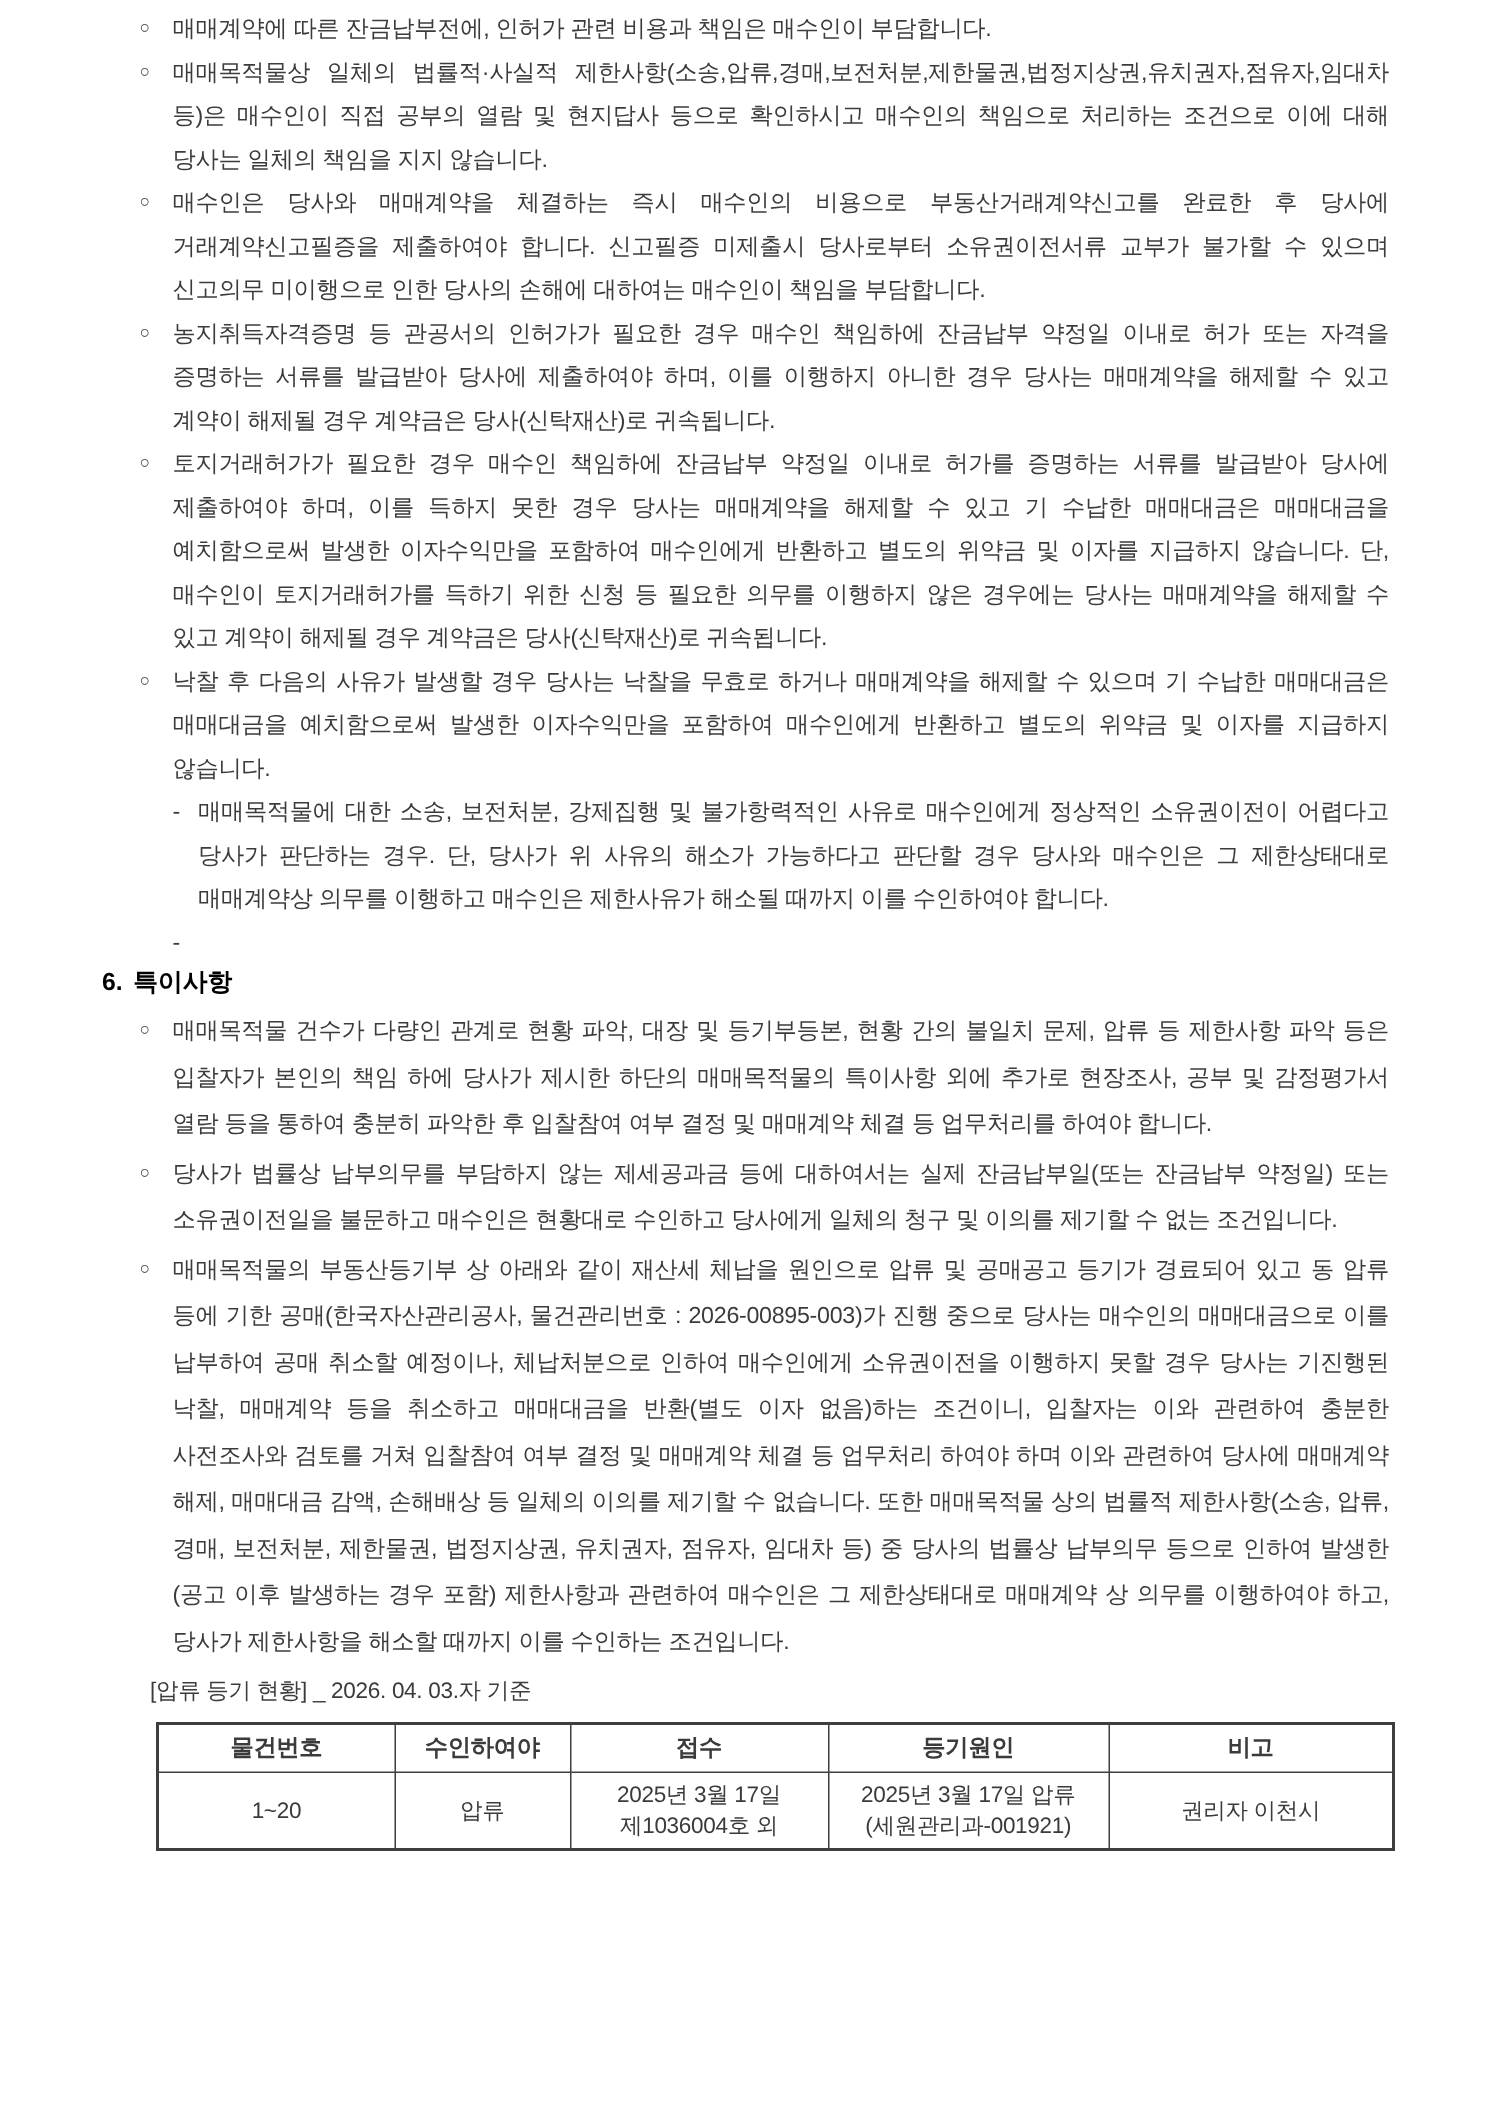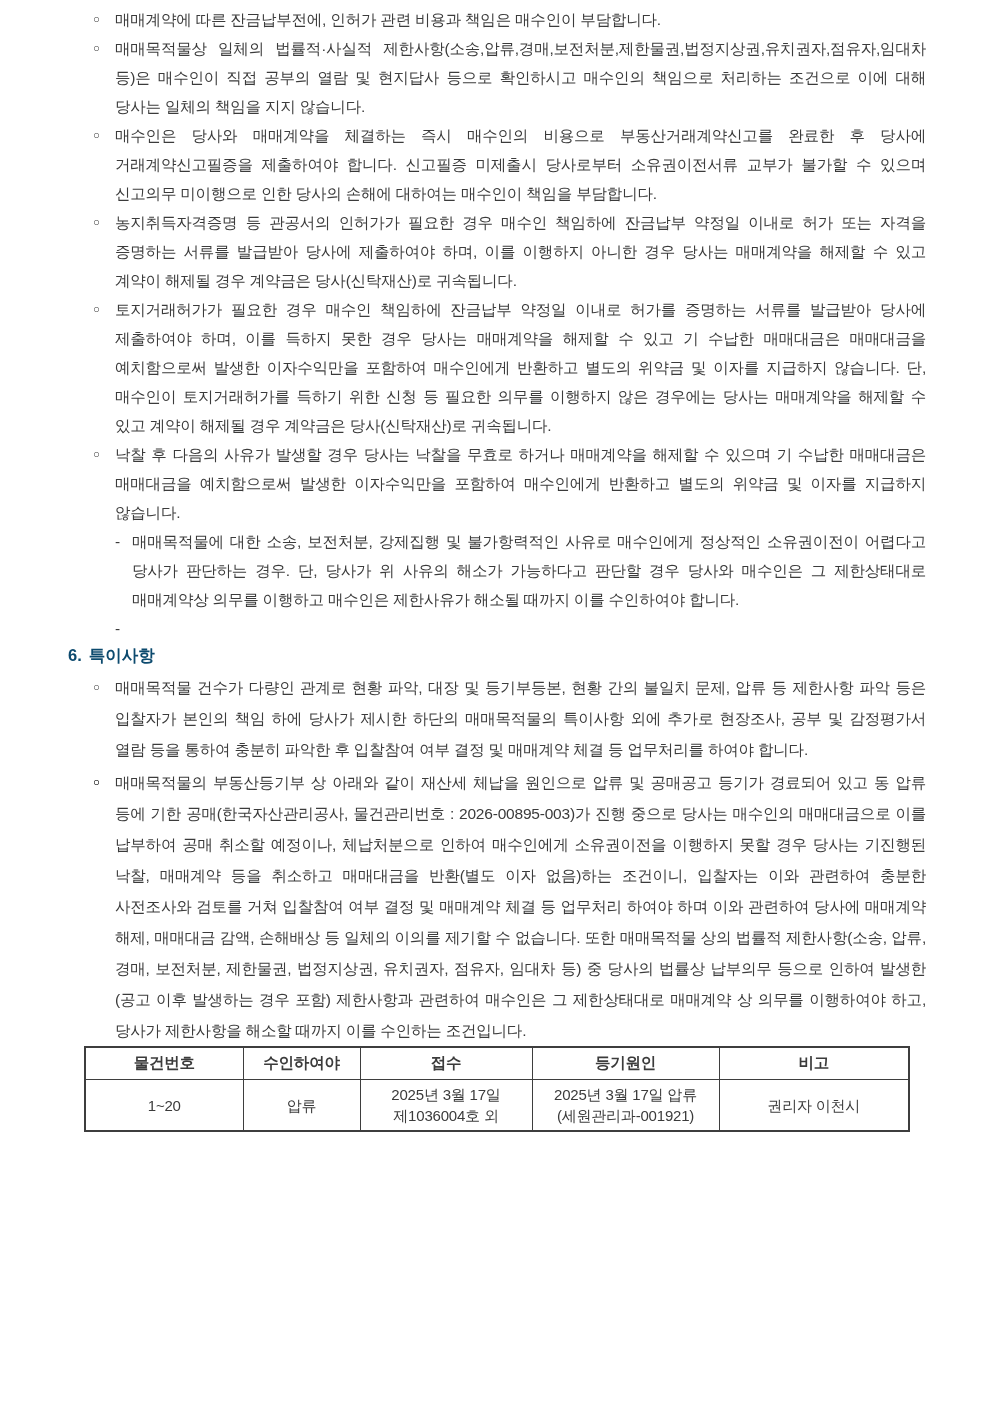--- a/index.html
+++ b/index.html
@@ -55,39 +55,39 @@
     line-height: 29px;
     font-size: 15.5px;
   }
 
   
   .sec-heading {
     margin-top: 26px;
     font-size: 16.5px;
     font-weight: bold;
     line-height: 30px;
-    color: #0c4a6e;
+    color: #000000;
   }
   .sec-heading .sec-no { margin-right: 7px; }
   .s6 .o-item {
     line-height: 31px;
     margin-top: 2px;
     font-size: 15.5px;
   }
   .s6 .o-item > .marker { line-height: 31px; }
 
   .attach-caption {
     margin: 5px 0 7px 32px;
     font-size: 15px;
     line-height: 26px;
     letter-spacing: -0.2px;
   }
 
   table.reg-table {
-    margin-left: 16px;
+    margin-left: 36px;
     border-collapse: collapse;
     width: 824px;
     table-layout: fixed;
     border: 2px solid #3e3e3e;
     font-size: 15px;
     color: #3b3b3b;
   }
   table.reg-table th,
   table.reg-table td {
     border: 1px solid #3e3e3e;
@@ -160,27 +160,29 @@
       <span class="sec-no">6.</span><span>특이사항</span>
     </div>
 
     <div class="o-item">
       <span class="marker">○</span>
       <span>매매목적물 건수가 다량인 관계로 현황 파악, 대장 및 등기부등본, 현황 간의 불일치 문제, 압류 등 제한사항 파악 등은 입찰자가 본인의 책임 하에 당사가 제시한 하단의 매매목적물의 특이사항 외에 추가로 현장조사, 공부 및 감정평가서 열람 등을 통하여 충분히 파악한 후 입찰참여 여부 결정 및 매매계약 체결 등 업무처리를 하여야 합니다.</span>
     </div>
 
     <div class="o-item">
       <span class="marker">○</span>
+      <span>당사가 법률상 납부의무를 부담하지 않는 제세공과금 등에 대하여서는 실제 잔금납부일(또는 잔금납부 약정일) 또는 소유권이전일을 불문하고 매수인은 현황대로 수인하고 당사에게 일체의 청구 및 이의를 제기할 수 없는 조건입니다.</span>
     </div>
 
     <div class="o-item">
       <span class="marker">○</span>
       <span>매매목적물의 부동산등기부 상 아래와 같이 재산세 체납을 원인으로 압류 및 공매공고 등기가 경료되어 있고 동 압류 등에 기한 공매(한국자산관리공사, 물건관리번호 : 2026-00895-003)가 진행 중으로 당사는 매수인의 매매대금으로 이를 납부하여 공매 취소할 예정이나, 체납처분으로 인하여 매수인에게 소유권이전을 이행하지 못할 경우 당사는 기진행된 낙찰, 매매계약 등을 취소하고 매매대금을 반환(별도 이자 없음)하는 조건이니, 입찰자는 이와 관련하여 충분한 사전조사와 검토를 거쳐 입찰참여 여부 결정 및 매매계약 체결 등 업무처리 하여야 하며 이와 관련하여 당사에 매매계약 해제, 매매대금 감액, 손해배상 등 일체의 이의를 제기할 수 없습니다. 또한 매매목적물 상의 법률적 제한사항(소송, 압류, 경매, 보전처분, 제한물권, 법정지상권, 유치권자, 점유자, 임대차 등) 중 당사의 법률상 납부의무 등으로 인하여 발생한(공고 이후 발생하는 경우 포함) 제한사항과 관련하여 매수인은 그 제한상태대로 매매계약 상 의무를 이행하여야 하고, 당사가 제한사항을 해소할 때까지 이를 수인하는 조건입니다.</span>
     </div>
 
+    <div class="attach-caption">[압류 등기 현황] _ 2026. 04. 03.자 기준</div>
 
     <table class="reg-table">
       <colgroup>
         <col style="width:158px">
         <col style="width:117px">
         <col style="width:172px">
         <col style="width:187px">
         <col style="width:190px">
       </colgroup>
       <thead>

